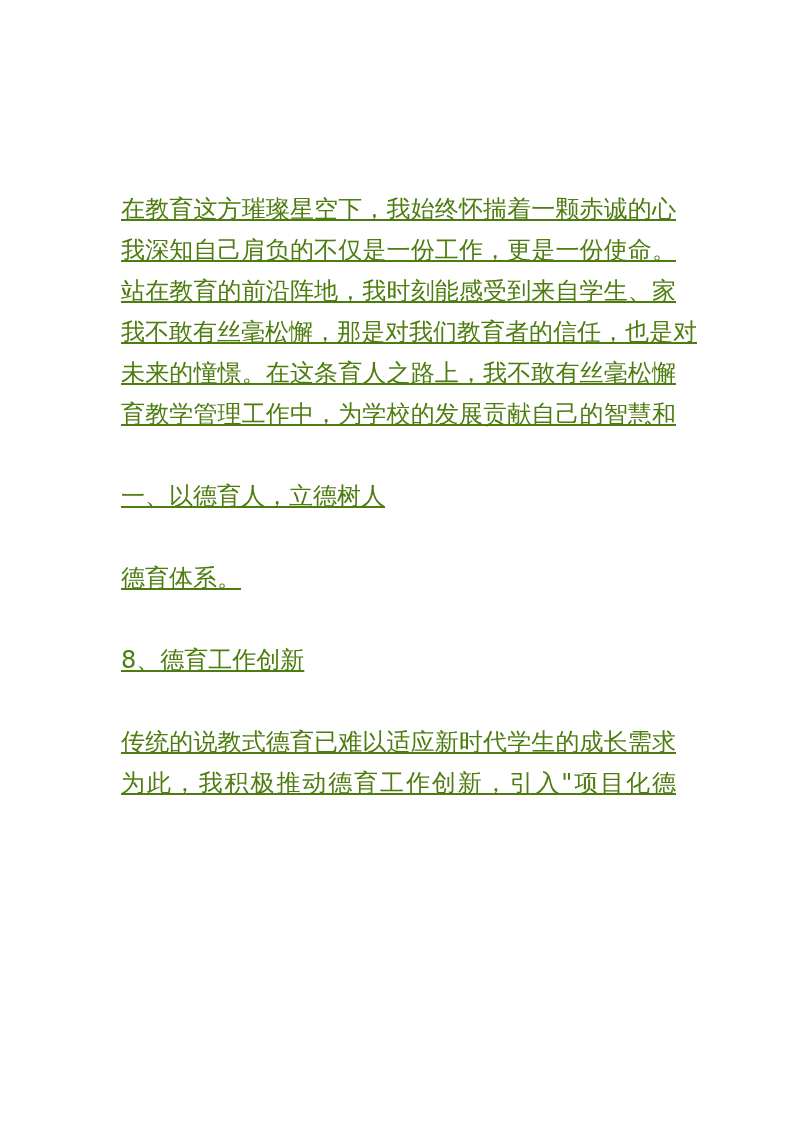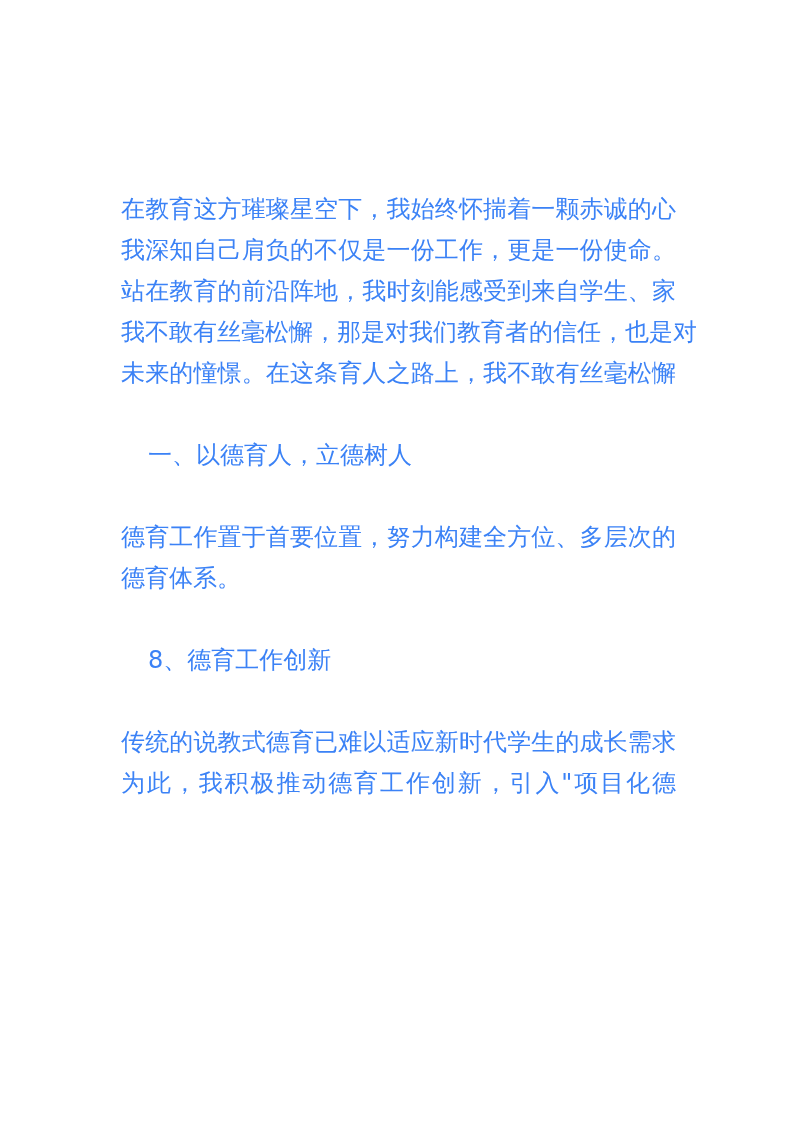--- a/index.html
+++ b/index.html
@@ -4,54 +4,55 @@
 <style>
   html, body { margin: 0; padding: 0; background: #ffffff; }
   body { width: 793px; height: 1122px; position: relative; overflow: hidden; }
   .page {
     position: absolute;
     left: 121px;
     top: 189px;
     width: 555px;
     font-family: "DejaVu Sans", sans-serif;
     font-size: 24px;
-    color: #3b82f6;
+    color: #4d7c0f;
+    text-decoration: underline;
   }
   .line {
     display: block;
     height: 41px;
     line-height: 41px;
     white-space: nowrap;
     text-align: justify;
     text-align-last: justify;
   }
   .line.last { text-align-last: left; }
   .gap { height: 41px; }
-  .heading { text-align-last: left; margin-left: 27px; }
+  .heading { text-align-last: left; }
 </style>
 </head>
 <body>
 
 <div class="page">
   <div>
     <span class="line">在教育这方璀璨星空下，我始终怀揣着一颗赤诚的心</span>
     <span class="line">我深知自己肩负的不仅是一份工作，更是一份使命。</span>
     <span class="line">站在教育的前沿阵地，我时刻能感受到来自学生、家</span>
     <span class="line">我不敢有丝毫松懈，那是对我们教育者的信任，也是对</span>
     <span class="line">未来的憧憬。在这条育人之路上，我不敢有丝毫松懈</span>
+    <span class="line">育教学管理工作中，为学校的发展贡献自己的智慧和</span>
   </div>
 
   <div class="gap"></div>
 
   <span class="line heading">一、以德育人，立德树人</span>
 
   <div class="gap"></div>
 
   <div>
-    <span class="line">德育工作置于首要位置，努力构建全方位、多层次的</span>
     <span class="line last">德育体系。</span>
   </div>
 
   <div class="gap"></div>
 
   <span class="line heading">8、德育工作创新</span>
 
   <div class="gap"></div>
 
   <div>

